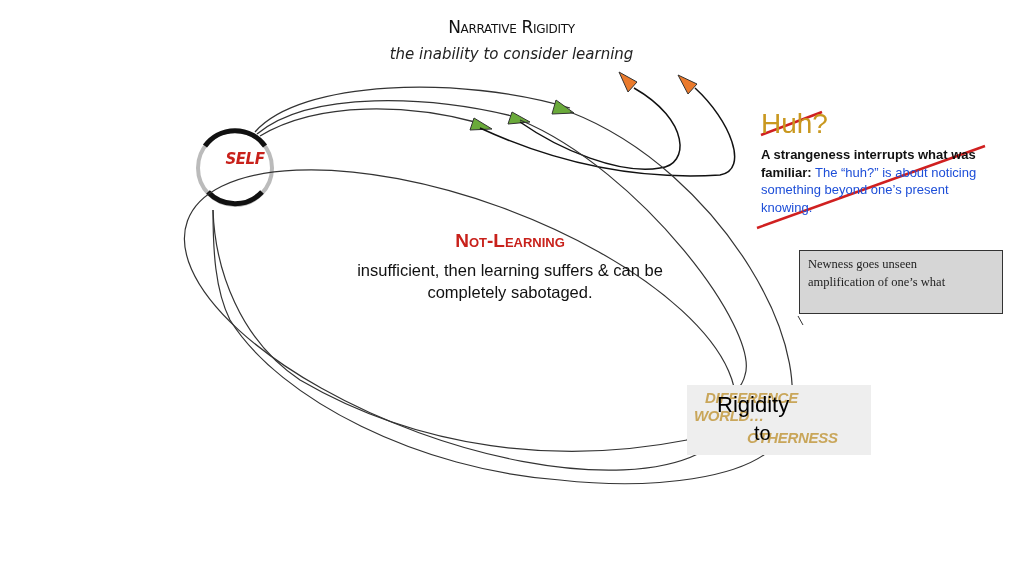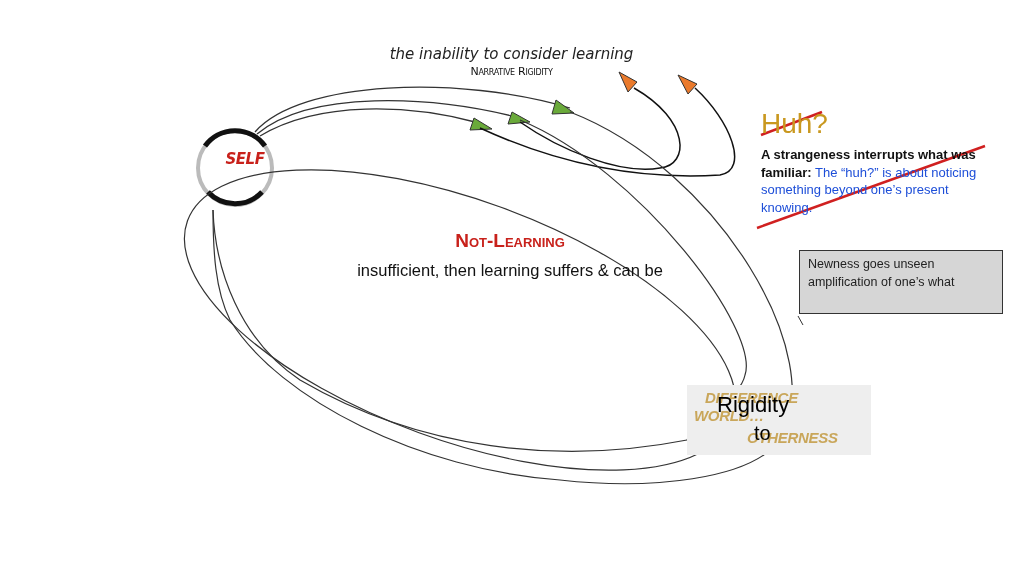--- a/index.html
+++ b/index.html
@@ -1,41 +1,41 @@
 <!DOCTYPE html>
 <html><head>
 <meta charset="utf-8">
 <style>
   html, body { margin: 0; padding: 0; background: #ffffff; }
   body { width: 1023px; height: 574px; position: relative; overflow: hidden;
          font-family: "DejaVu Sans", sans-serif; }
   .abs { position: absolute; }
   #title { left: 0; width: 1023px; top: 17px; text-align: center;
-           font-family: "DejaVu Sans", sans-serif; font-size: 11px; color: #111;
-           font-variant: small-caps; letter-spacing: -0.3px; margin-top: 48px; }
+           font-family: "DejaVu Sans", sans-serif; font-size: 17px; color: #111;
+           font-variant: small-caps; letter-spacing: -0.3px; }
   #subtitle { left: 0; width: 1023px; top: 45px; text-align: center; font-style: italic;
               font-size: 15px; color: #222; }
   #self { left: 175px; top: 150px; width: 140px; text-align: center; color: #c8211b;
           font-style: italic; font-weight: bold; font-size: 15px; line-height: 18px;
           letter-spacing: -0.5px; }
   #nl-title { left: 300px; width: 420px; top: 230px; text-align: center; color: #c8211b;
               font-weight: bold; font-size: 19px; font-variant: small-caps;
               font-family: "Liberation Sans", sans-serif; }
   #nl-body { left: 300px; width: 420px; top: 259px; text-align: center; color: #111;
              font-family: "Liberation Sans", sans-serif; font-size: 16.5px; line-height: 22px; }
   #huh { left: 761px; top: 108px; font-size: 28px; color: #c9981f;
          font-family: "Liberation Sans", sans-serif; }
   #huh-body { left: 761px; top: 146px; width: 240px; font-size: 13px; line-height: 17.5px;
               font-family: "Liberation Sans", sans-serif; }
   #huh-body .b { font-weight: bold; color: #111; }
   #huh-body .g { color: #1d4ed8; margin-top: 24px; }
   #gray-box { left: 799px; top: 250px; width: 204px; height: 64px; background: #d6d6d6;
               border: 1px solid #333; box-sizing: border-box; padding: 4px 8px;
               font-size: 12.5px; line-height: 18px; color: #222;
-              font-family: Liberation Sans, sans-serif; }
+              font-family: Liberation Serif, serif; }
   #blind-box { left: 687px; top: 385px; width: 184px; height: 70px; background: #eeeeee; }
   .bg-word { position: absolute; color: #c9a65a; font-style: italic; font-weight: bold;
              font-size: 15px; font-family: "Liberation Sans", sans-serif; letter-spacing: -0.3px; }
   #blind-word { position: absolute; left: 30px; top: 7px; font-size: 22px; color: #000;
                 font-family: "Liberation Sans", sans-serif; }
   #blind-to { position: absolute; left: 67px; top: 37px; font-size: 20px; color: #000;
               font-family: "Liberation Sans", sans-serif; }
   svg#diagram { position: absolute; left: 0; top: 0; }
 </style>
 </head>
@@ -77,20 +77,21 @@
 <div id="title" class="abs">Narrative Rigidity</div>
 <div id="subtitle" class="abs">the inability to consider learning</div>
 
 <div id="self" class="abs">
   <div>SELF</div>
 </div>
 
 <div id="nl-title" class="abs">Not-Learning</div>
 <div id="nl-body" class="abs">
   <div>insufficient, then learning suffers &amp; can be</div>
+  <div>completely sabotaged.</div>
 </div>
 
 <div id="huh" class="abs">Huh?</div>
 <div id="huh-body" class="abs">
   <span class="b">A strangeness interrupts what was familiar:</span>
   <span class="g">The “huh?” is about noticing something beyond one’s present knowing.</span>
 </div>
 
 <div id="gray-box" class="abs">
   <div>Newness goes unseen</div>

